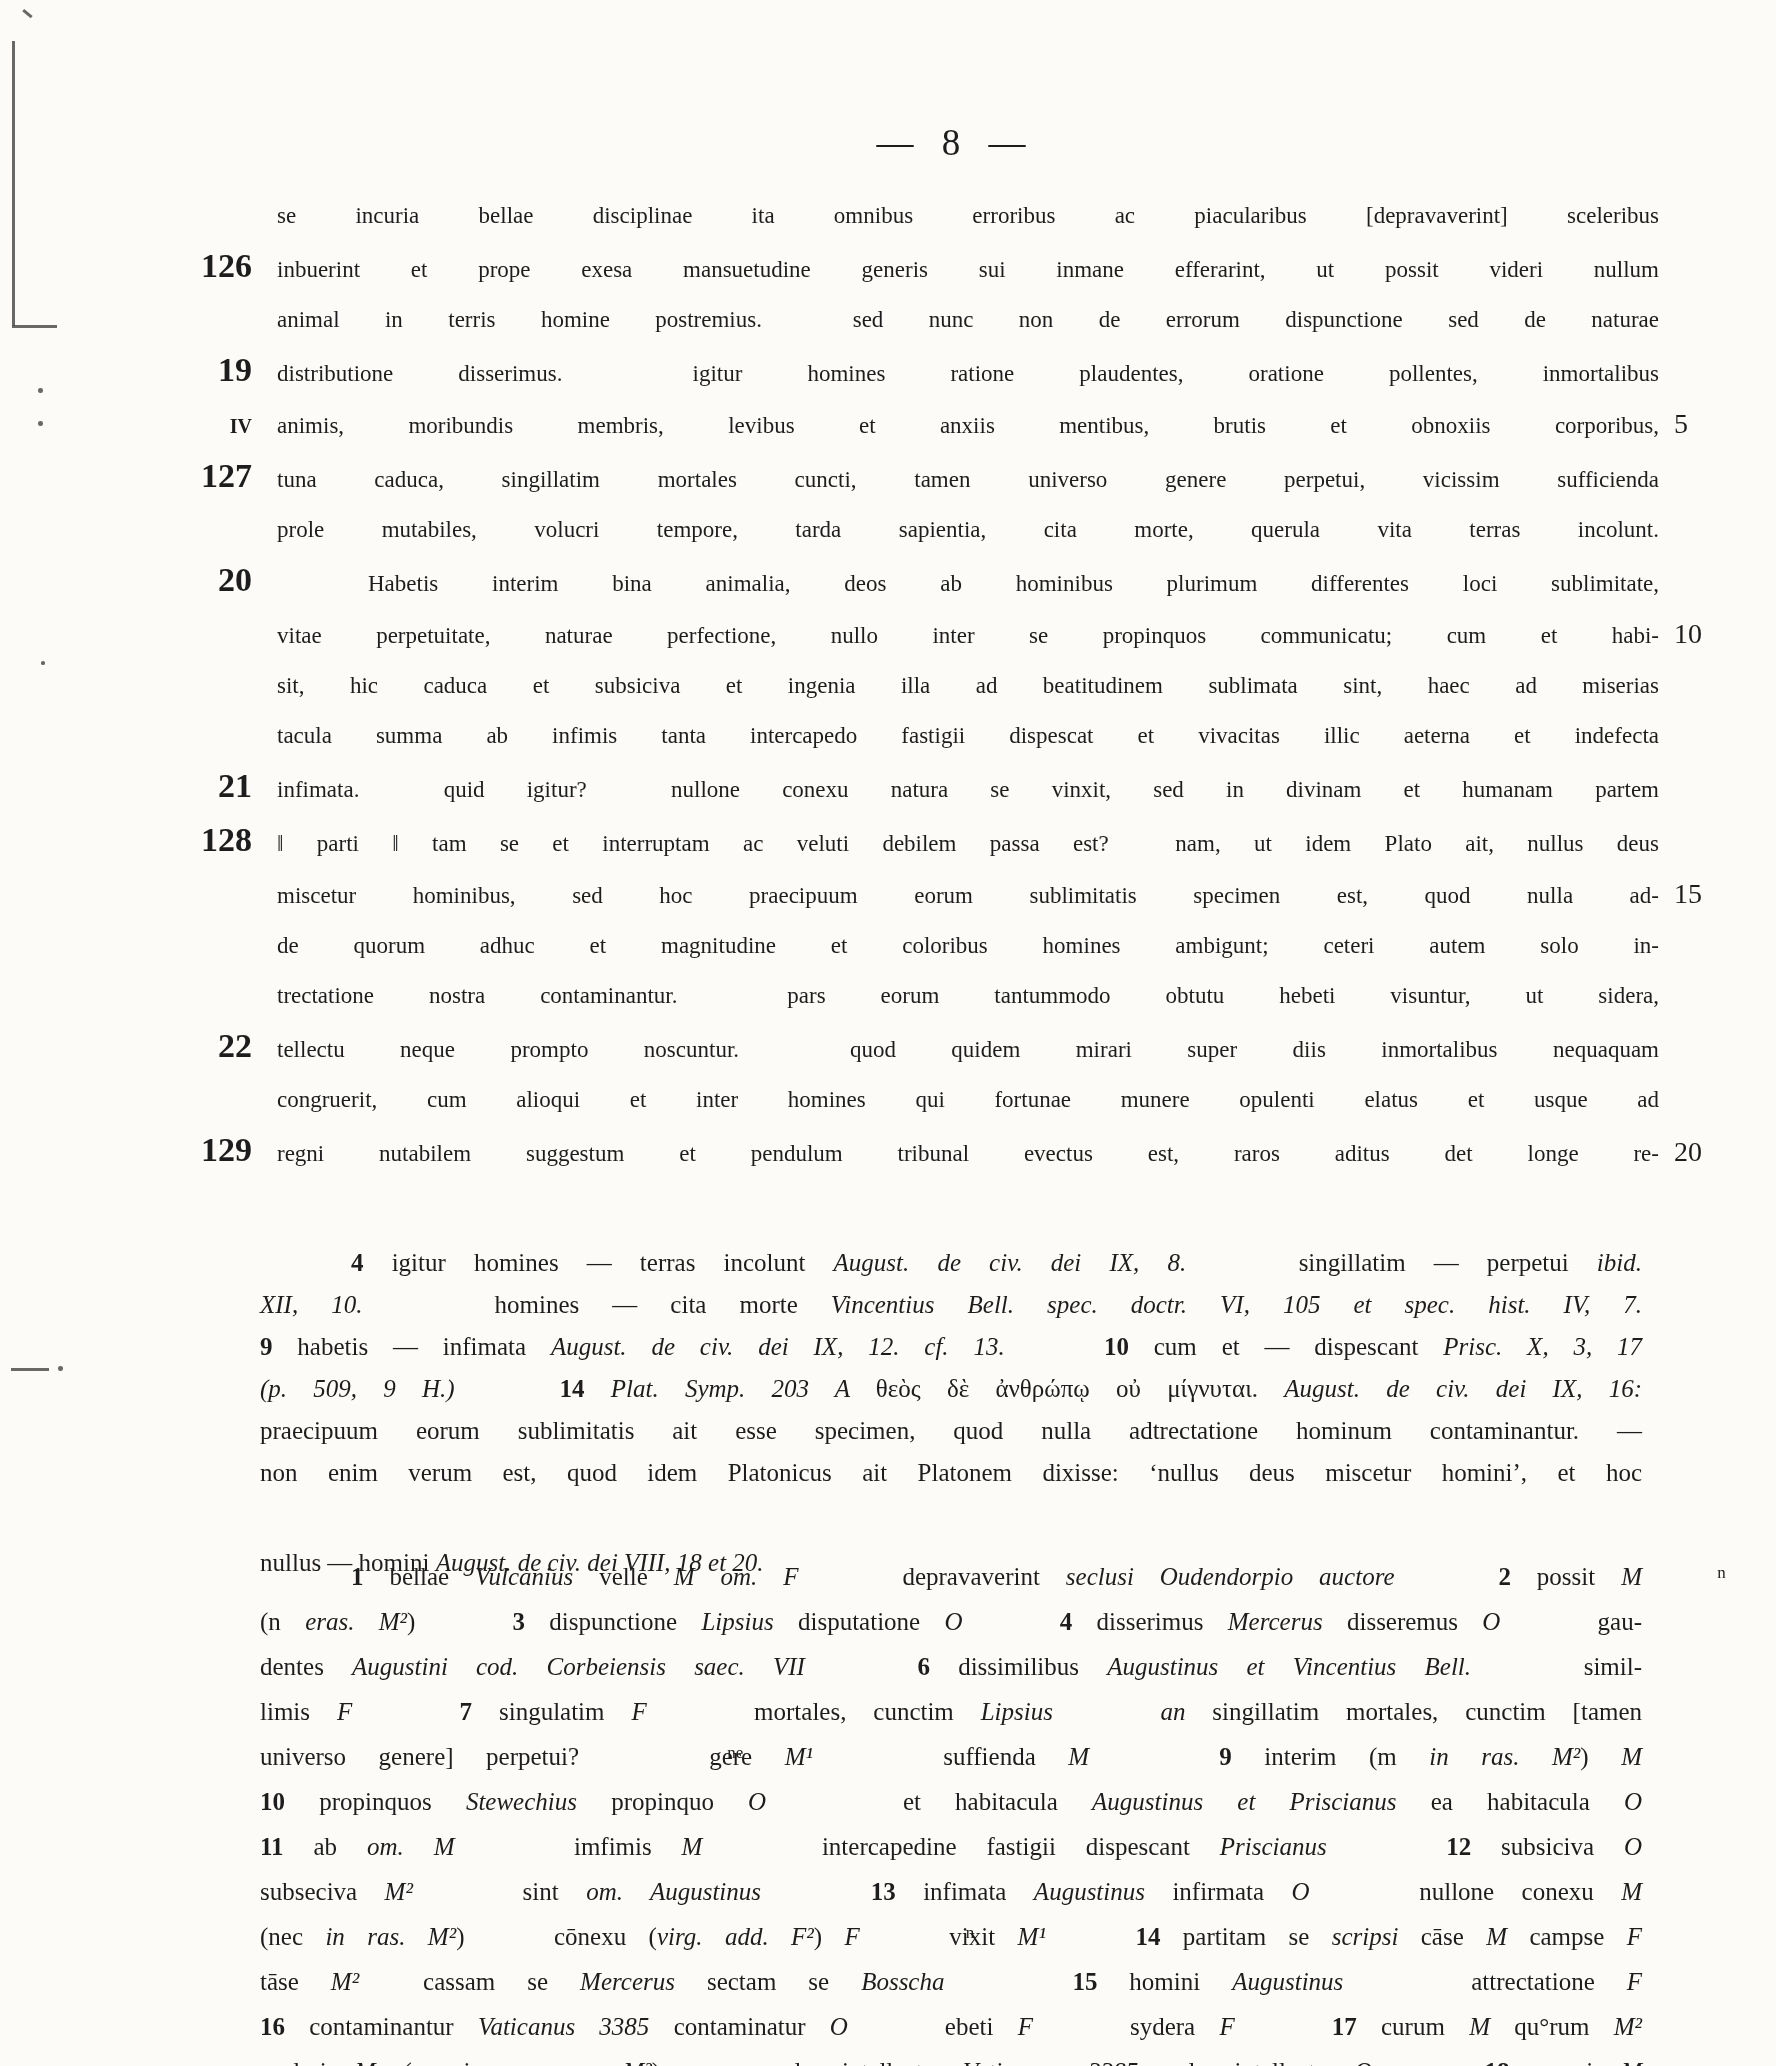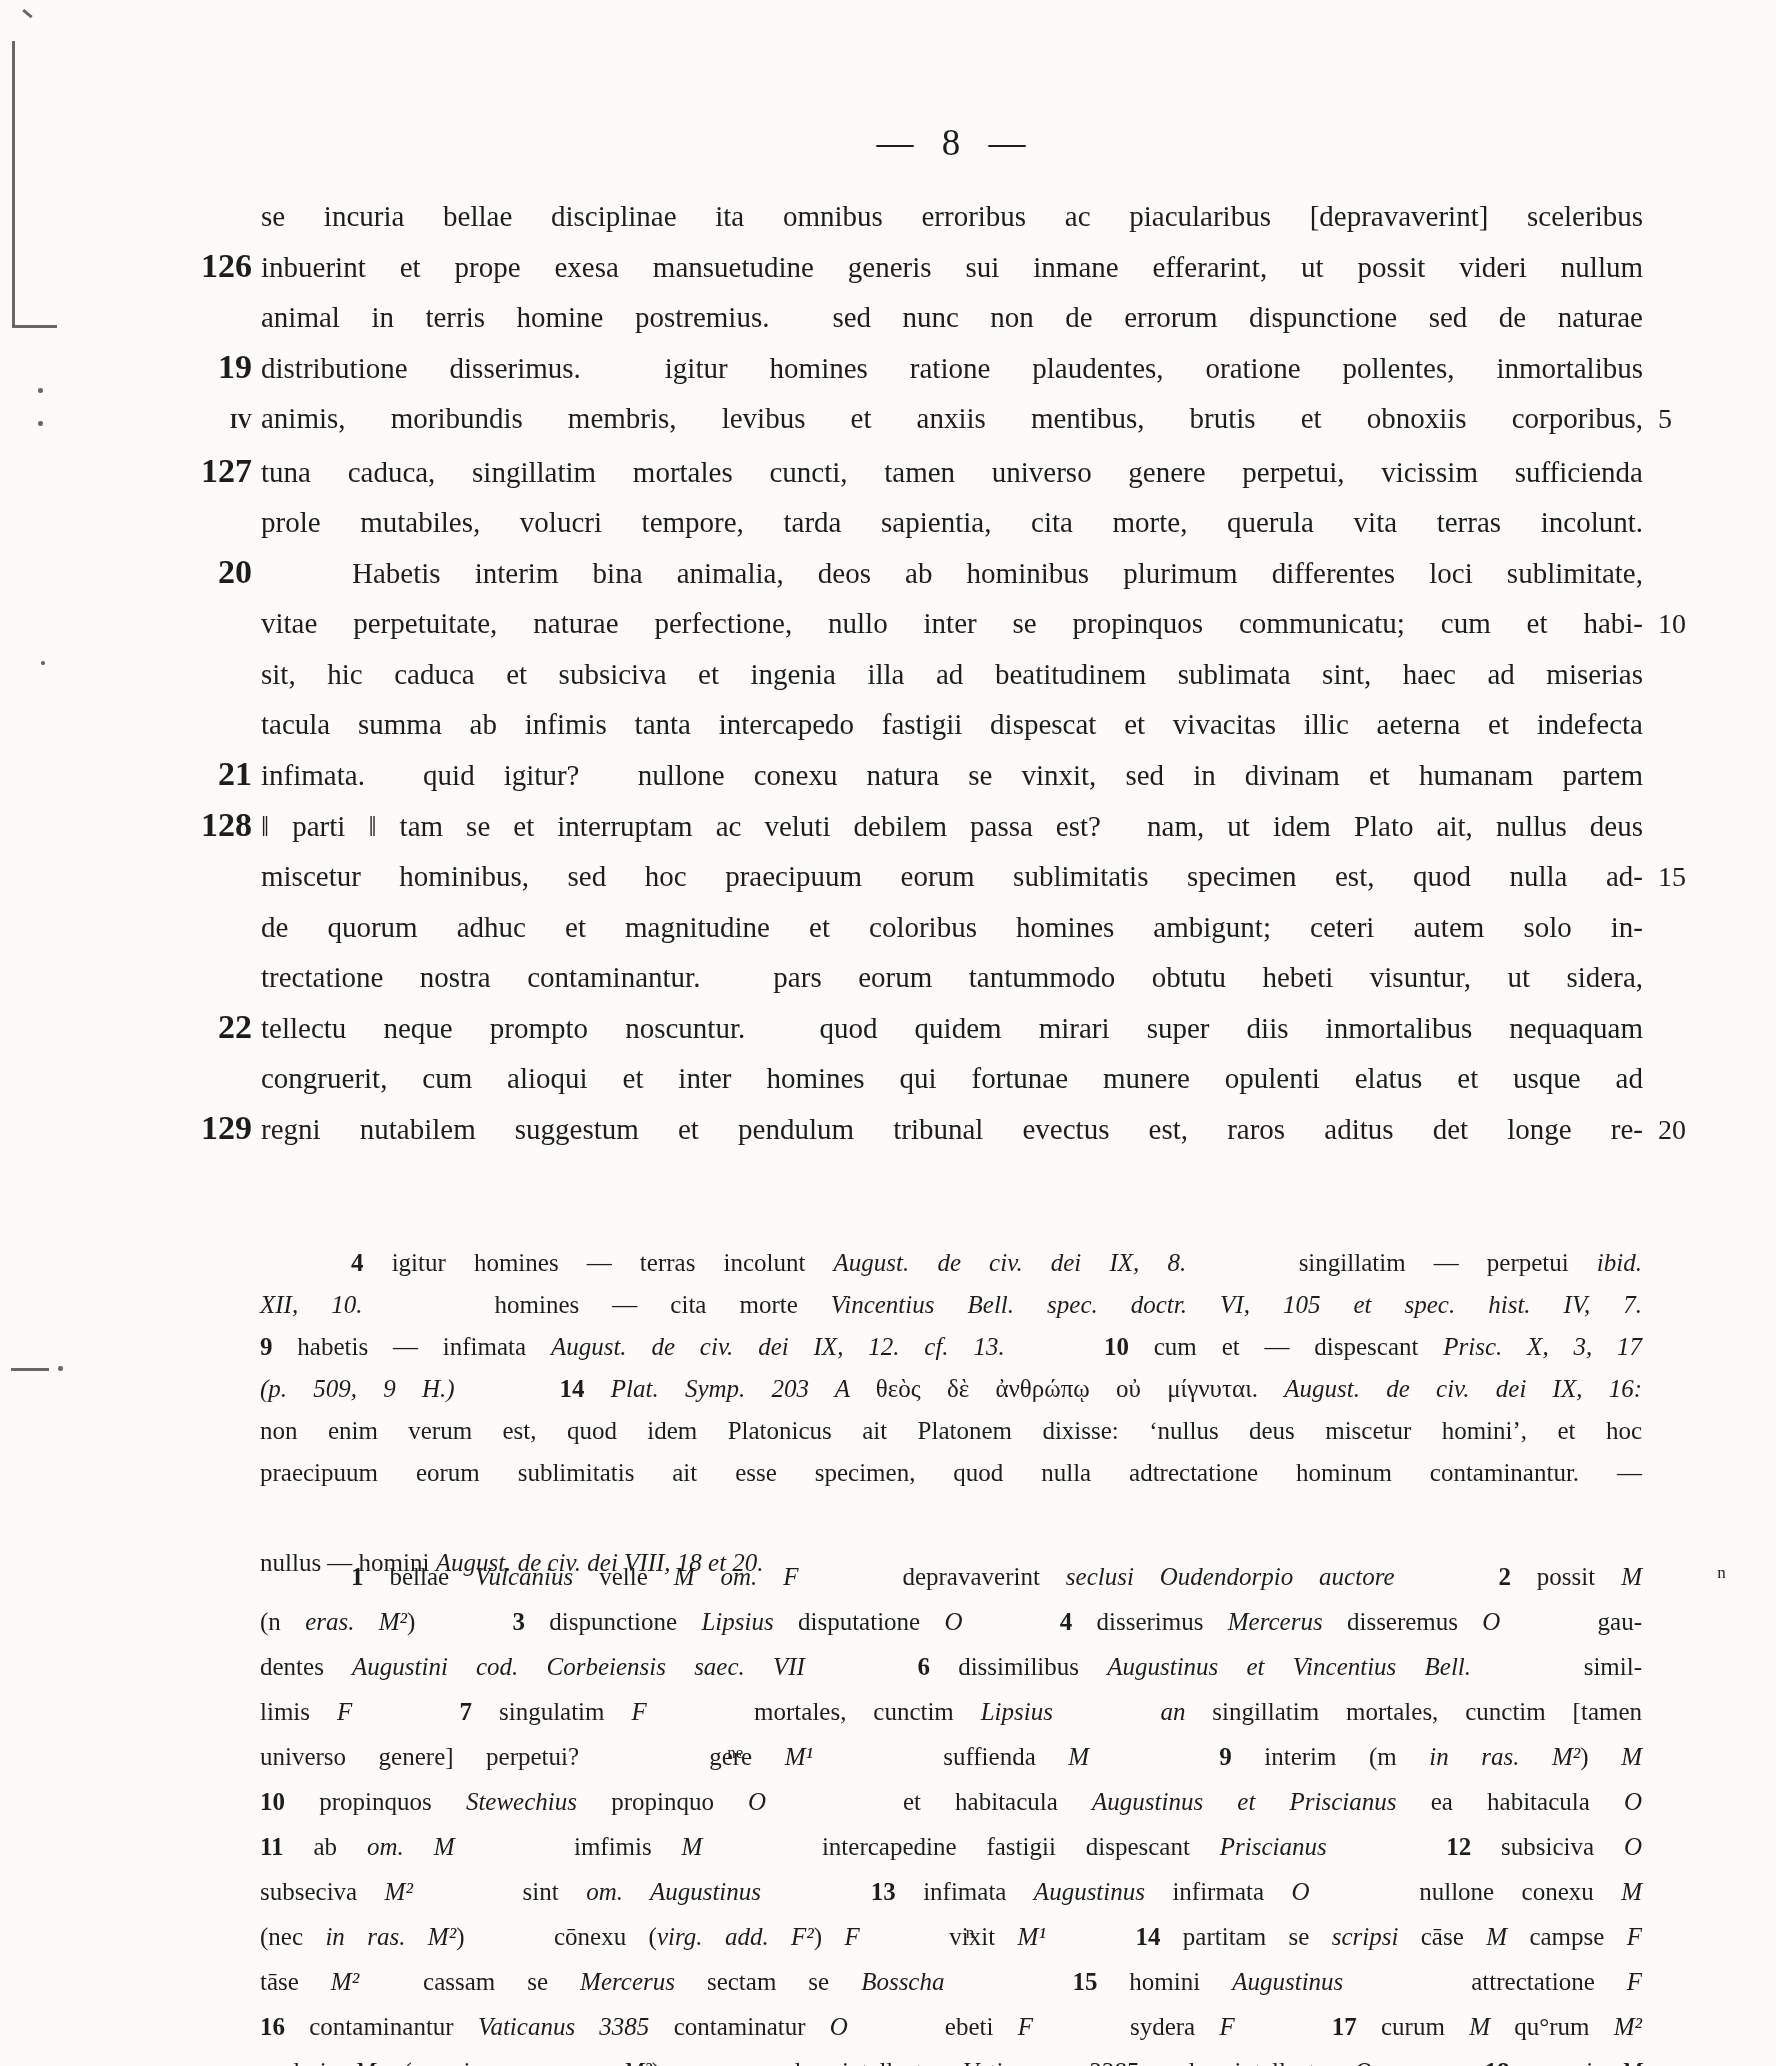--- a/index.html
+++ b/index.html
@@ -20,21 +20,21 @@
     text-align: center;
     font-size: 37px;
     word-spacing: 19px;
   }
   .main-block { position: absolute; top: 191px; left: 173px; width: 1542px; }
   .tline { display: flex; align-items: baseline; }
   .lnum { flex: 0 0 auto; white-space: nowrap; }
   .main-block .lnum.left  { width: 79px; margin-right: 9px; text-align: right; font-weight: 700; font-size: 34px; line-height: 50px; }
   .main-block .lnum.left.small { font-size: 20px; }
   .main-block .lnum.right { width: 58px; margin-left: 15px; text-align: left; font-size: 28px; line-height: 50px; }
-  .main-block .lbody { flex: 0 0 1382px; width: 1382px; font-size: 29px; line-height: 50px; }
+  .main-block .lbody { flex: 0 0 1382px; width: 1382px; font-size: 23px; line-height: 50px; margin-left: 16px; }
   .lbody { text-align: justify; text-align-last: justify; }
   .lbody.nojust { text-align-last: left; margin-top: 48px; }
   .lbody.ind { text-indent: 91px; }
   .notes { position: absolute; left: 260px; width: 1382px; }
   .testimonia { top: 1242px; }
   .apparatus  { top: 1554px; }
   .notes .lbody { flex: 1 1 auto; width: 100%; font-size: 25px; }
   .testimonia .lbody { line-height: 42px; }
   .apparatus  .lbody { line-height: 45px; }
   .it { font-style: italic; }
@@ -172,26 +172,26 @@
       <div class="tline">
         <span class="lbody"><span class="it">XII, 10.</span><span>&nbsp;&nbsp;&nbsp; </span><span>homines — cita morte </span><span class="it">Vincentius Bell. spec. doctr. VI, 105 et spec. hist. IV, 7.</span></span>
       </div>
       <div class="tline">
         <span class="lbody"><span class="bd">9 </span><span>habetis — infimata </span><span class="it">August. de civ. dei IX, 12. cf. 13.</span><span>&nbsp;&nbsp;&nbsp; </span><span class="bd">10 </span><span>cum et — dispescant </span><span class="it">Prisc. X, 3, 17</span></span>
       </div>
       <div class="tline">
         <span class="lbody"><span class="it">(p. 509, 9 H.)</span><span>&nbsp;&nbsp;&nbsp; </span><span class="bd">14 </span><span class="it">Plat. Symp. 203 A </span><span>θεὸς δὲ ἀνθρώπῳ οὐ μίγνυται. </span><span class="it">August. de civ. dei IX, 16:</span></span>
       </div>
       <div class="tline">
+        <span class="lbody"><span>praecipuum eorum sublimitatis ait esse specimen, quod nulla adtrectatione hominum contaminantur. —</span></span>
+      </div>
+      <div class="tline">
         <span class="lbody"><span>non enim verum est, quod idem Platonicus ait Platonem dixisse: ‘nullus deus miscetur homini’, et hoc</span></span>
       </div>
       <div class="tline">
-        <span class="lbody"><span>praecipuum eorum sublimitatis ait esse specimen, quod nulla adtrectatione hominum contaminantur. —</span></span>
-      </div>
-      <div class="tline">
         <span class="lbody nojust"><span>nullus — homini </span><span class="it">August. de civ. dei VIII, 18 et 20.</span></span>
       </div>
     </div>
 
   <div class="notes apparatus">
       <div class="tline">
         <span class="lbody ind"><span class="bd">1 </span><span>bellae </span><span class="it">Vulcanius </span><span>velle </span><span class="it">M om. F</span><span>&nbsp;&nbsp;&nbsp; </span><span>depravaverint </span><span class="it">seclusi Oudendorpio auctore</span><span>&nbsp;&nbsp;&nbsp; </span><span class="bd">2 </span><span>possit </span><span class="it hasAbove">M<span class="above">n</span></span></span>
       </div>
       <div class="tline">
         <span class="lbody"><span>(n </span><span class="it">eras. M²</span><span>)</span><span>&nbsp;&nbsp;&nbsp; </span><span class="bd">3 </span><span>dispunctione </span><span class="it">Lipsius </span><span>disputatione </span><span class="it">O</span><span>&nbsp;&nbsp;&nbsp; </span><span class="bd">4 </span><span>disserimus </span><span class="it">Mercerus </span><span>disseremus </span><span class="it">O</span><span>&nbsp;&nbsp;&nbsp; </span><span>gau-</span></span>

